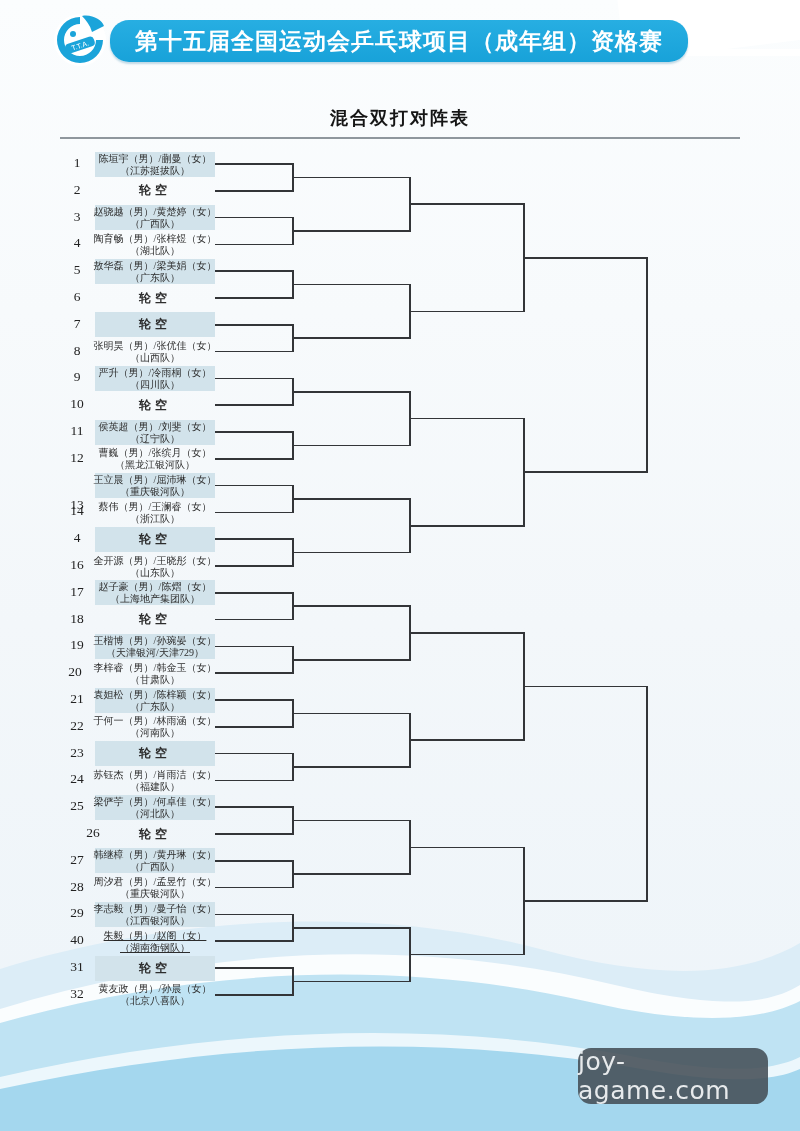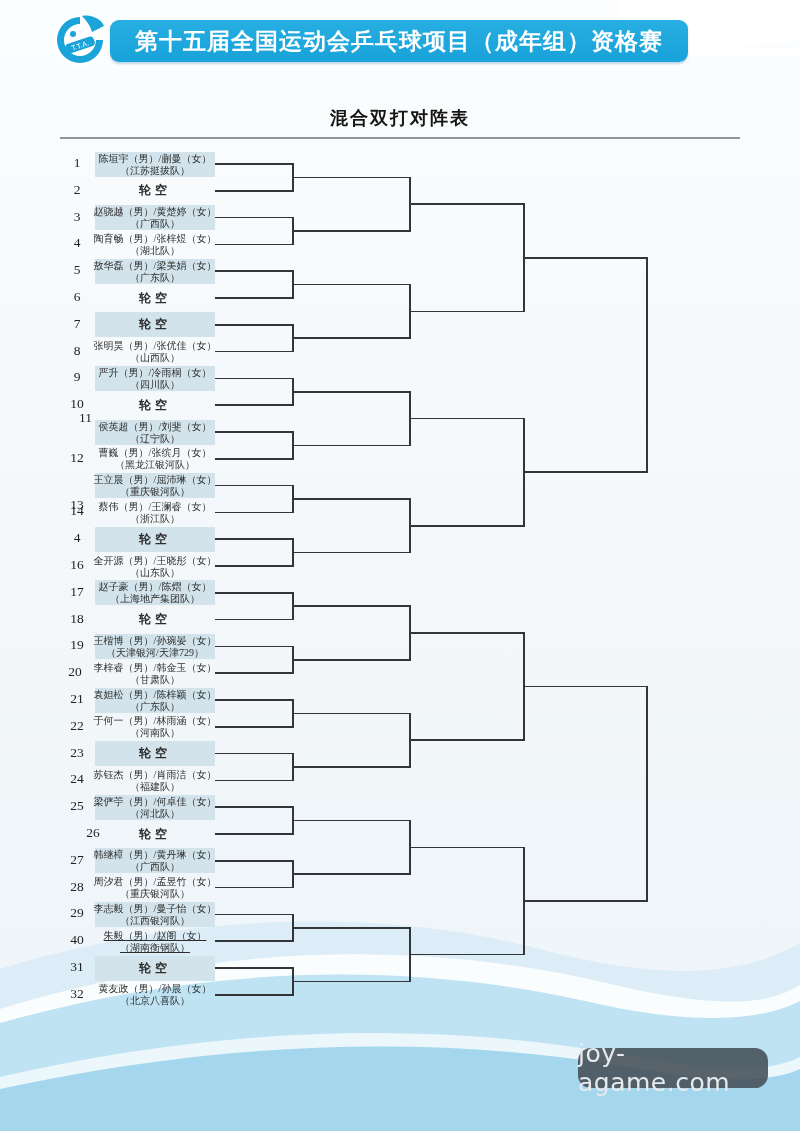--- a/index.html
+++ b/index.html
@@ -12,21 +12,21 @@
   
   #header-streak{
     left:620px;top:-18px;width:260px;height:64px;
     background:rgba(255,255,255,.85);transform:rotate(-7deg);z-index:1;
   }
   #banner-underline{left:686px;top:49px;width:114px;height:7px;background:#ffffff;z-index:2;}
   #logo{left:52px;top:12px;width:56px;height:56px;z-index:3;}
   #banner{
     left:110px;top:20px;width:578px;height:42px;z-index:3;
     background:linear-gradient(180deg,#27aee2,#18a2d9);
-    border-radius:9px;display:flex;align-items:center;justify-content:center;
+    border-radius:19px;display:flex;align-items:center;justify-content:center;
     box-shadow:0 2px 2px rgba(20,110,160,.25);
   }
   #banner-title{
     color:#ffffff;font-family:"Liberation Sans","DejaVu Sans",sans-serif;
     font-weight:bold;font-size:23px;letter-spacing:1px;white-space:nowrap;
   }
   
   #section-title{
     left:0;top:106px;width:800px;text-align:center;z-index:3;
     font-family:"Liberation Sans","DejaVu Sans",sans-serif;
@@ -43,21 +43,21 @@
     width:120px;display:flex;flex-direction:column;align-items:center;justify-content:center;
     color:#2d2d2d;text-align:center;
   }
   .entry-box.shaded{background:#d2e3eb;}
   .pair-line{font-size:10px;line-height:12px;white-space:nowrap;}
   .team-line{font-size:10px;line-height:11px;white-space:nowrap;}
   .bye-line{font-size:12px;letter-spacing:4px;font-weight:bold;}
   
   #waves{left:0;bottom:0;width:800px;height:240px;z-index:0;}
   #watermark{
-    left:578px;top:1048px;width:190px;height:40px;z-index:4;
+    left:578px;top:1048px;width:190px;height:56px;z-index:4;
     background:rgba(68,78,86,.88);border-radius:13px;
     display:flex;align-items:center;justify-content:center;
   }
   #watermark-text{
     color:#e7eaec;font-family:"DejaVu Sans","Liberation Sans",sans-serif;
     font-size:25px;letter-spacing:.5px;
   }
 </style>
 </head>
 <body>
@@ -141,21 +141,21 @@
     <div class="abs entry-box shaded" style="left: 95px; top: 365.9px; height: 25px;">
       <div class="pair-line">严升（男）/冷雨桐（女）</div>
       <div class="team-line">（四川队）</div>
     </div>
     <div class="abs" style="left: 215px; top: 377.6px; width: 78px; height: 1.6px; background: rgb(51, 53, 56);"></div>
     <div class="abs seed-no" style="left: 62px; top: 396.2px;">10</div>
     <div class="abs entry-box" style="left: 95px; top: 392.7px; height: 25px;">
       <div class="bye-line">轮空</div>
     </div>
     <div class="abs" style="left: 215px; top: 404.4px; width: 78px; height: 1.6px; background: rgb(51, 53, 56);"></div>
-    <div class="abs seed-no" style="left: 62px; top: 410px; text-align: right;">11</div>
+    <div class="abs seed-no" style="left: 62px; top: 423px;">11</div>
     <div class="abs entry-box shaded" style="left: 95px; top: 419.5px; height: 25px;">
       <div class="pair-line">侯英超（男）/刘斐（女）</div>
       <div class="team-line">（辽宁队）</div>
     </div>
     <div class="abs" style="left: 215px; top: 431.2px; width: 78px; height: 1.6px; background: rgb(51, 53, 56);"></div>
     <div class="abs seed-no" style="left: 62px; top: 449.8px;">12</div>
     <div class="abs entry-box" style="left: 95px; top: 446.3px; height: 25px;">
       <div class="pair-line">曹巍（男）/张缤月（女）</div>
       <div class="team-line">（黑龙江银河队）</div>
     </div>

